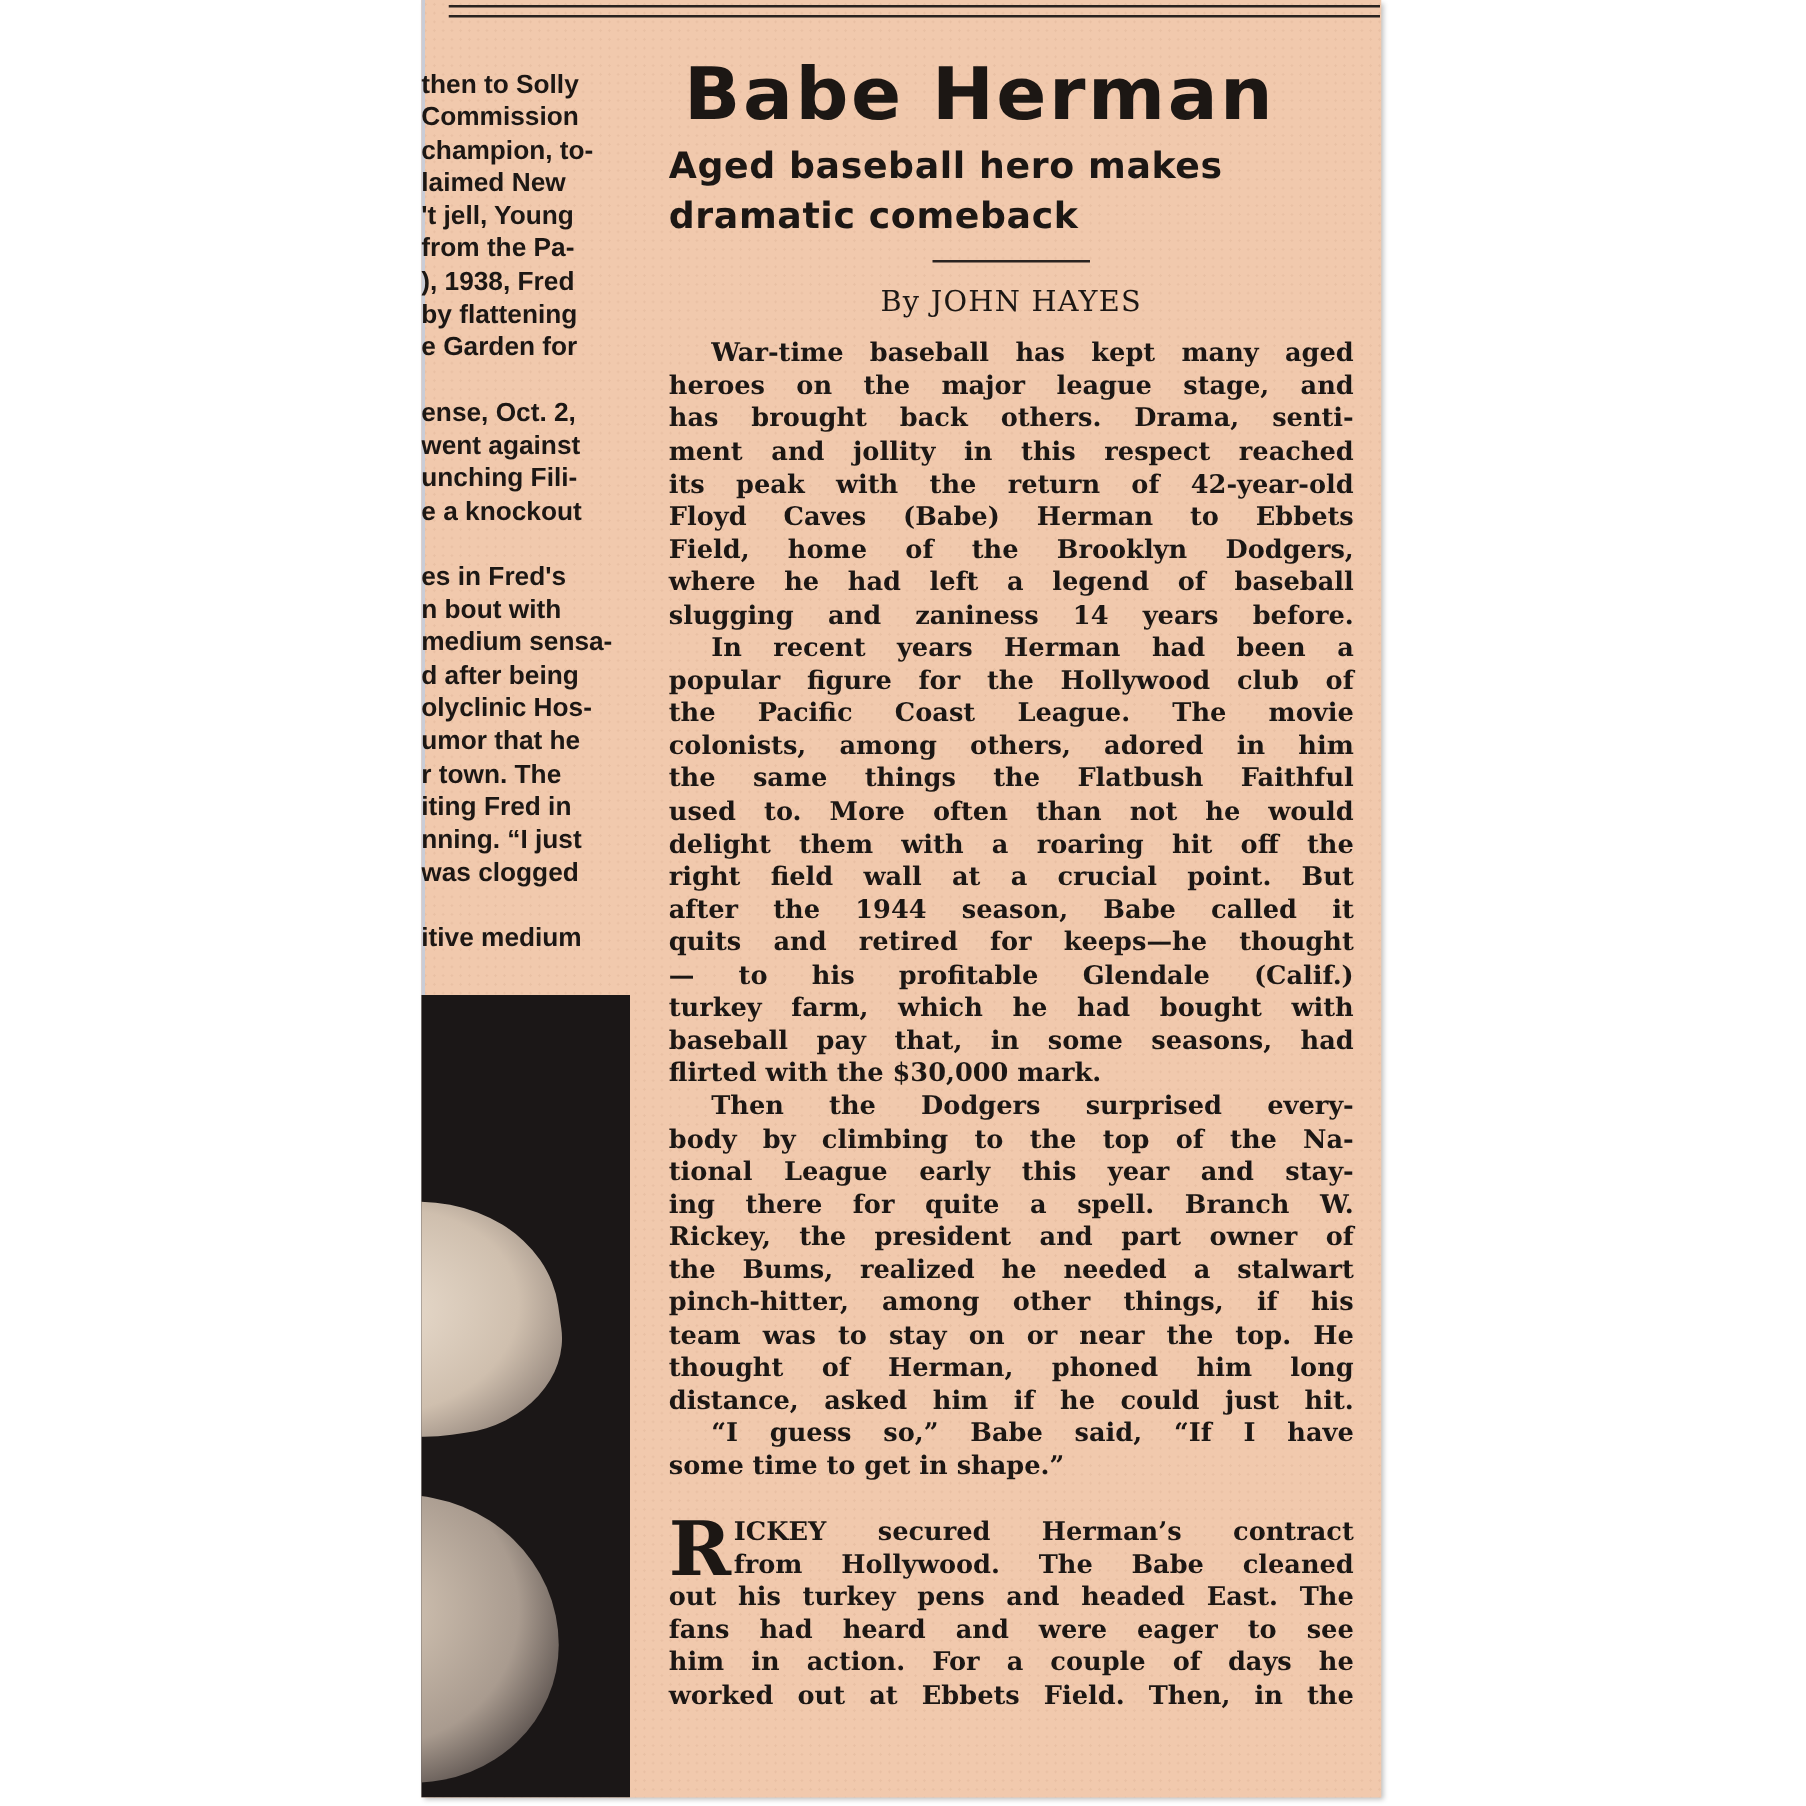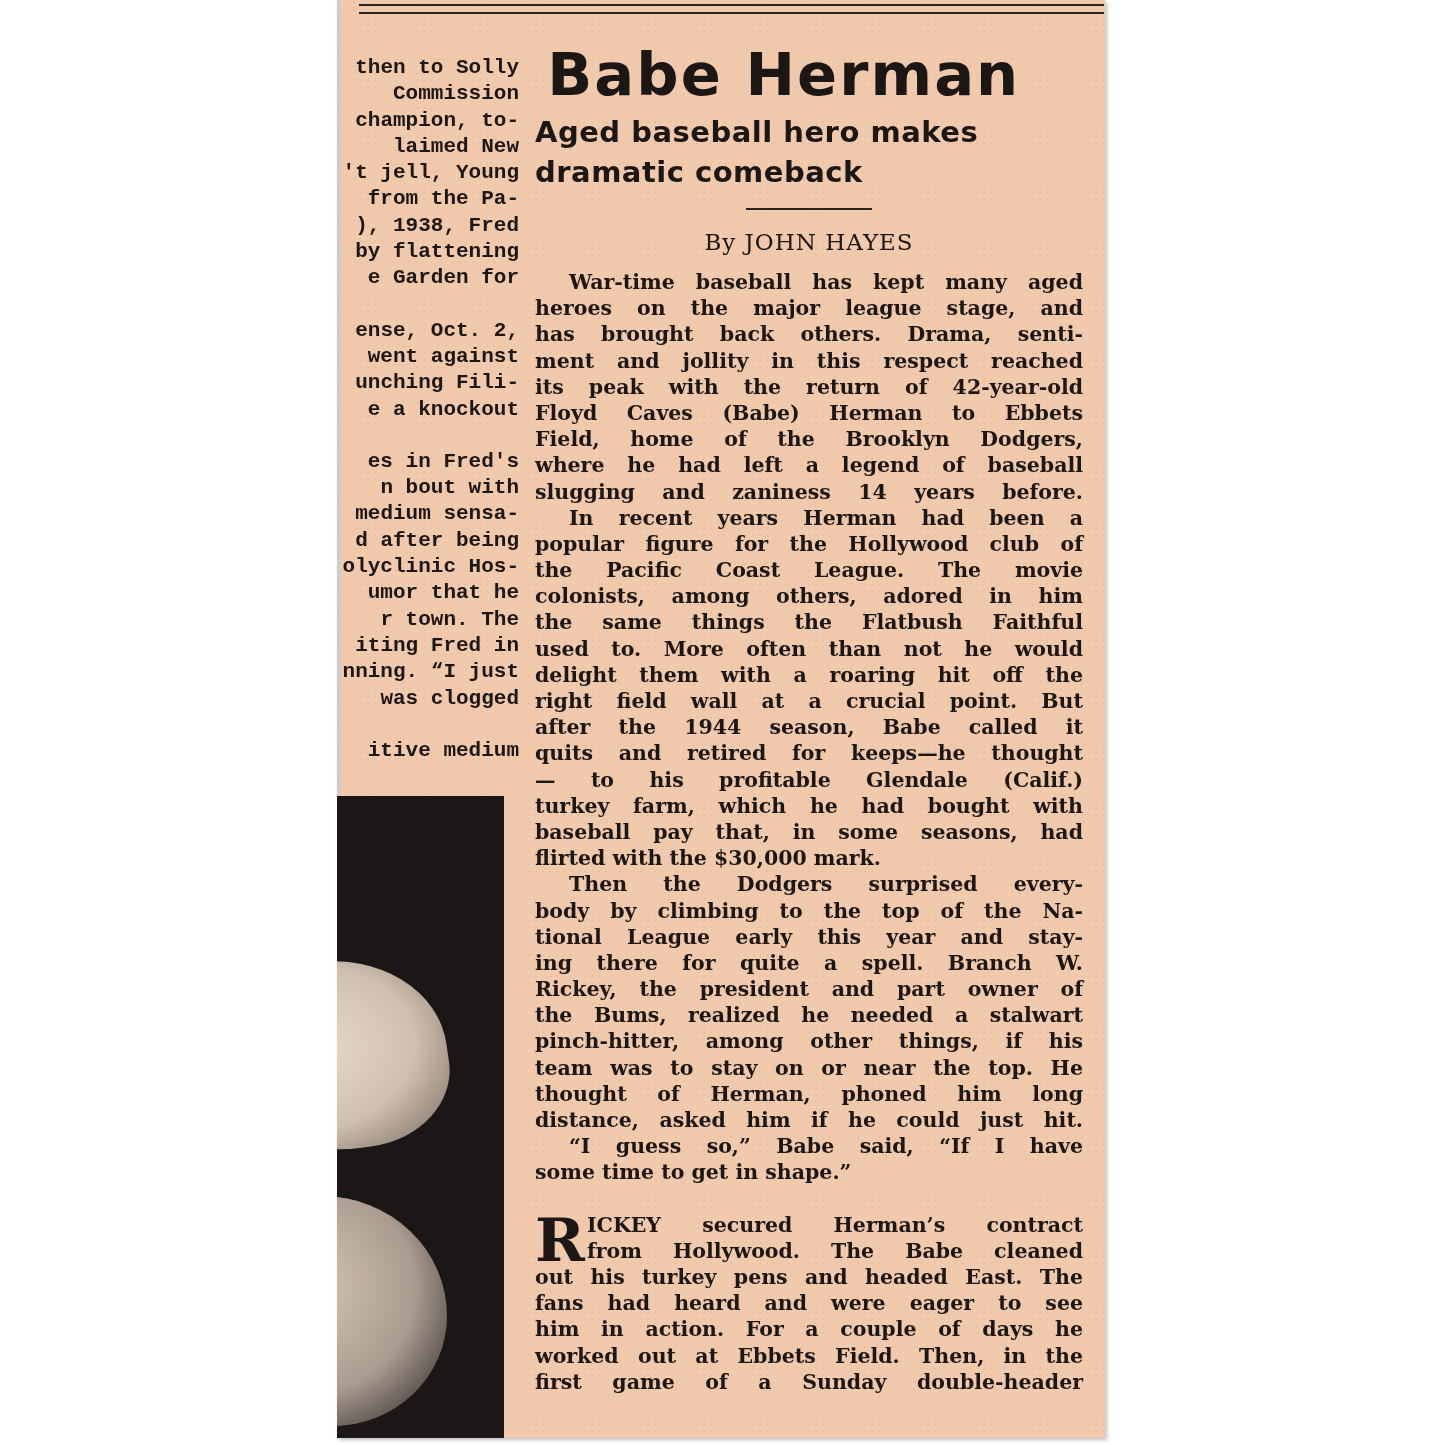--- a/index.html
+++ b/index.html
@@ -19,22 +19,22 @@
   }
   .rule-top {
     position:absolute; left:22px; top:4px; width:745px; height:13px;
   }
   .rule-top .l1, .rule-top .l2 { position:absolute; left:0; width:100%; height:2px; background:#2a2320; }
   .rule-top .l1 { top:0; }
   .rule-top .l2 { top:8px; }
 
   .col-left {
     position:absolute; left:0; top:55px; width:182px;
-    font-family:Liberation Mono, monospace; font-weight:bold;
-    font-size:21px; line-height:26.3px; text-align:right;
+    font-family:Liberation Sans, sans-serif; font-weight:bold;
+    font-size:21px; line-height:26.3px; text-align:left;
     white-space:nowrap; overflow:hidden;
   }
   .col-left .line { display:block; height:26.3px; }
   .col-left .gap { display:block; height:26px; }
 
   .photo {
     position:absolute; left:0; top:796px; width:167px; height:642px;
     background:#1b1717;
     overflow:hidden;
   }
@@ -179,17 +179,16 @@
       <div class="section-gap"></div>
 
       <div class="dropcap-block">
         <span class="dropcap">R</span>
         <span class="line dc">ICKEY secured Herman’s contract</span>
         <span class="line dc">from Hollywood. The Babe cleaned</span>
         <span class="line">out his turkey pens and headed East. The</span>
         <span class="line">fans had heard and were eager to see</span>
         <span class="line">him in action. For a couple of days he</span>
         <span class="line">worked out at Ebbets Field. Then, in the</span>
-        <span class="line">first game of a Sunday double-header</span>
       </div>
     </div>
   </div>
 </div>
 
 </body></html>

